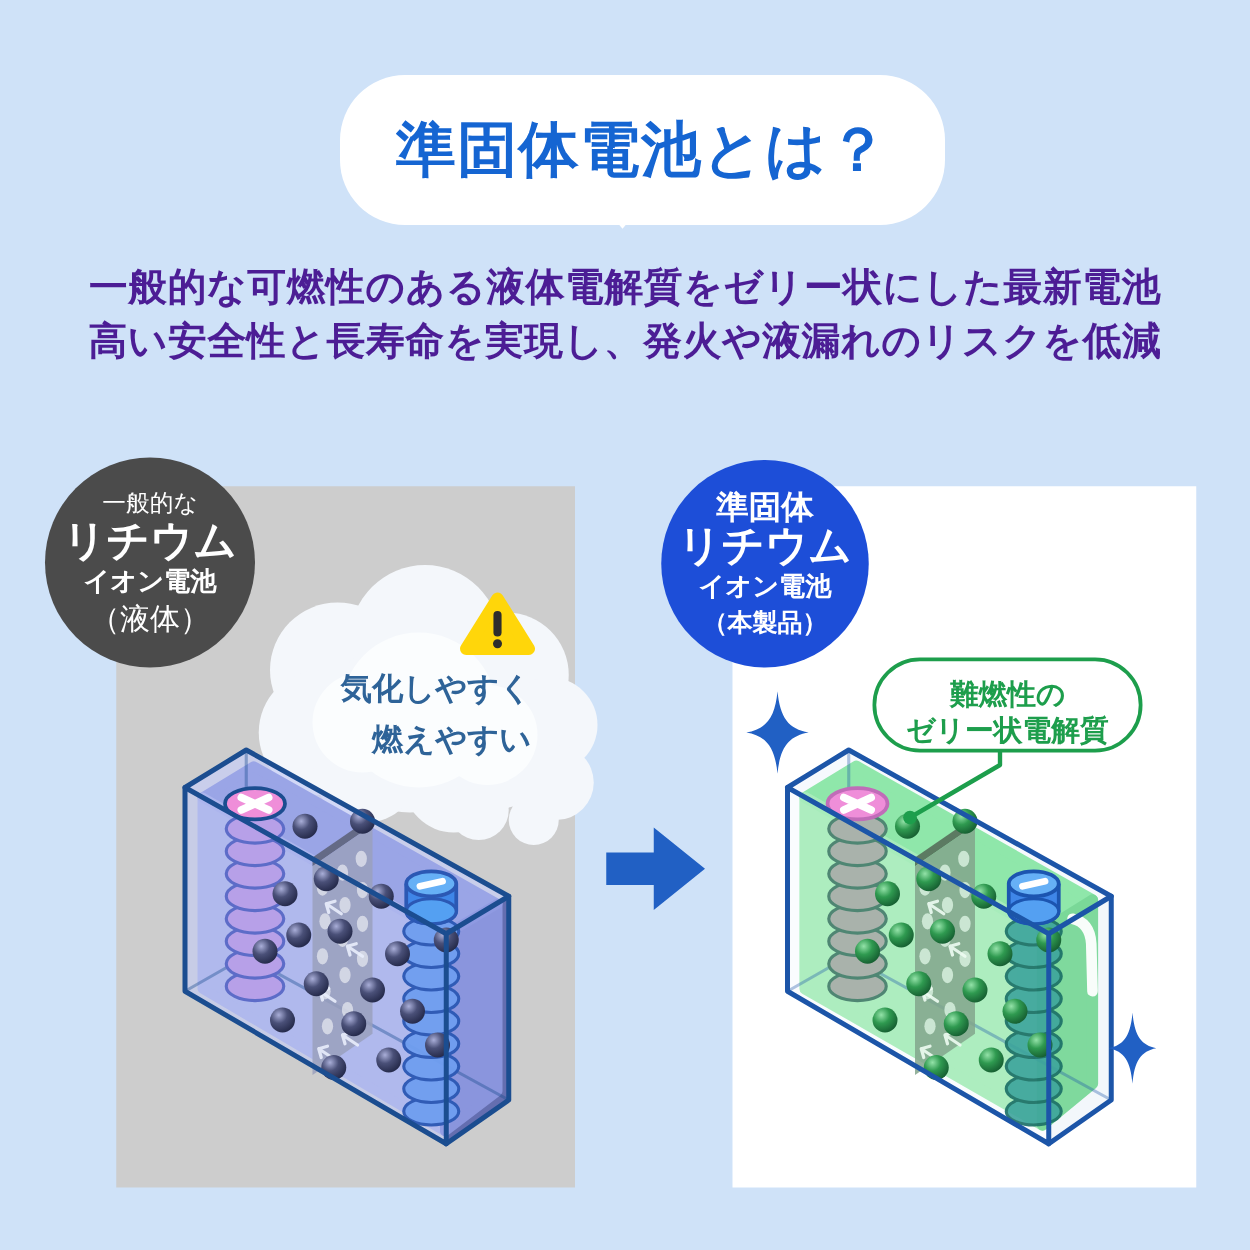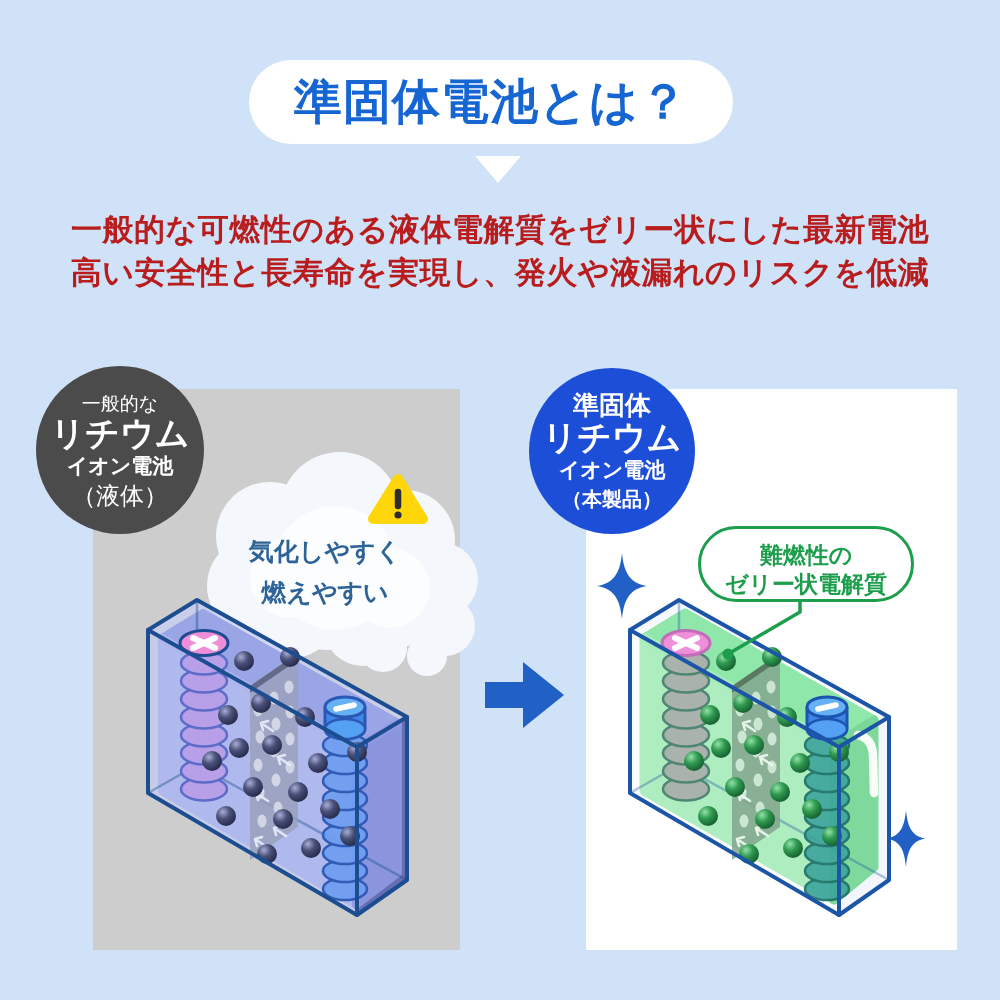--- a/index.html
+++ b/index.html
@@ -6,39 +6,39 @@
   body{
     width:1000px;height:1000px;overflow:hidden;
     font-family:"Liberation Sans","DejaVu Sans",sans-serif;
     background:#cfe2f8;
   }
   .stage{position:relative;width:1000px;height:1000px;background:#cfe2f8;}
   .abs{position:absolute;}
 
   
   .title-bubble{
-    left:249px;top:60px;width:484px;height:84px;
+    left:272px;top:60px;width:484px;height:120px;
     background:#ffffff;border-radius:52px;
     display:flex;align-items:center;justify-content:center;
   }
   .title-text{
     font-size:48px;font-weight:bold;color:#1565d2;letter-spacing:1px;
     white-space:nowrap;
   }
   .bubble-tail{
     left:475px;top:156px;width:0;height:0;
     border-left:23px solid transparent;
     border-right:23px solid transparent;
     border-top:27px solid #ffffff;
   }
 
   
   .desc{
     left:0;top:208px;width:1000px;text-align:center;
-    font-size:31px;font-weight:bold;color:#b91c1c;line-height:43px;
+    font-size:31px;font-weight:bold;color:#4c1d95;line-height:43px;
     letter-spacing:0.5px;
   }
 
   
   .panel-left{left:93px;top:389px;width:367px;height:561px;background:#cdcdcd;}
   .panel-right{left:586px;top:389px;width:371px;height:561px;background:#ffffff;}
 
   
   .badge{
     border-radius:50%;color:#ffffff;text-align:center;
@@ -49,21 +49,21 @@
   .badge-right{left:529px;top:368px;width:166px;height:166px;background:#1d4ed8;}
   .badge .b1{font-size:19px;font-weight:normal;line-height:27px;}
   .badge .b2{font-size:34px;font-weight:bold;line-height:33px;}
   .badge .b3{font-size:21px;font-weight:bold;line-height:31px;}
   .badge .b4{font-size:24px;font-weight:normal;line-height:30px;}
   .badge-right .b1{font-size:26px;font-weight:bold;line-height:32px;}
   .badge-right .b4{font-size:20px;font-weight:bold;line-height:28px;}
 
   
   .cloud-text{
-    left:225px;top:531px;width:200px;text-align:center;
+    left:225px;top:531px;width:200px;text-align:right;
     font-size:25px;font-weight:bold;color:#2e6398;line-height:41px;
     z-index:3;
   }
 
   
   .callout{
     left:698px;top:502px;width:210px;height:70px;
     background:#ffffff;border:3px solid #1d9e4c;border-radius:38px;
     display:flex;flex-direction:column;align-items:center;justify-content:flex-end;
     z-index:7;

